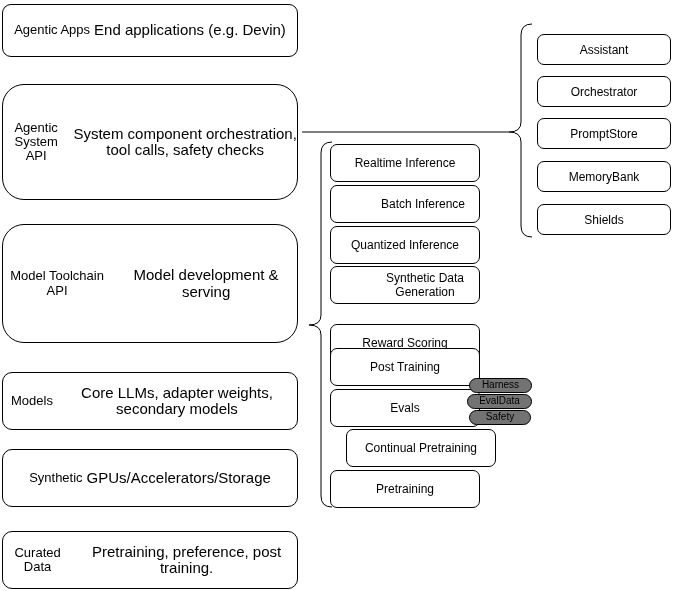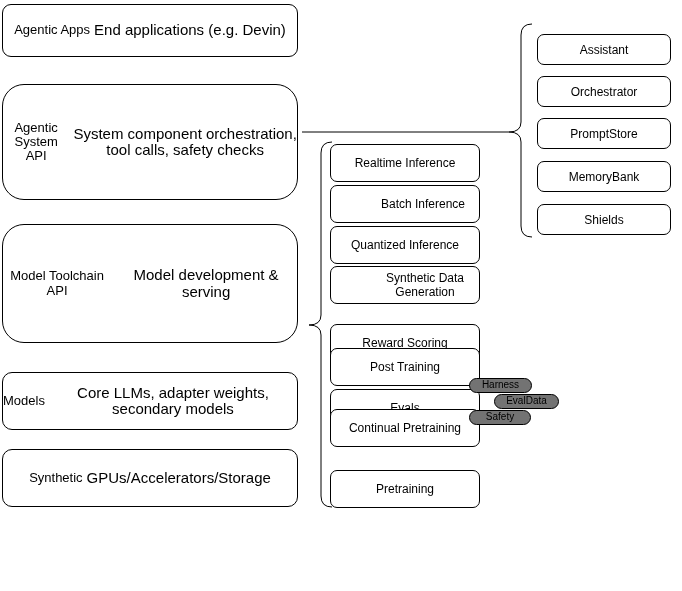--- a/index.html
+++ b/index.html
@@ -83,27 +83,31 @@
     <div class="sub">End applications (e.g. Devin)</div>
   </div>
   <div class="lbox" style="top:84px;height:116px;border-radius:22px;">
     <div class="title">Agentic System API</div>
     <div class="sub">System component orchestration, tool calls, safety checks</div>
   </div>
   <div class="lbox" style="top:224px;height:119px;border-radius:22px;">
     <div class="title">Model Toolchain API</div>
     <div class="sub">Model development &amp; serving</div>
   </div>
-  <div class="lbox" style="top:372px;height:58px;border-radius:10px;">
+  <div class="lbox" style="top:372px;height:58px;border-radius:10px;padding-left:8px;">
     <div class="title">Models</div>
     <div class="sub">Core LLMs, adapter weights, secondary models</div>
   </div>
   <div class="lbox" style="top:449px;height:58px;border-radius:10px;">
     <div class="title">Synthetic</div>
     <div class="sub">GPUs/Accelerators/Storage</div>
+  </div>
+  <div class="lbox" style="top:531px;height:58px;border-radius:10px;">
+    <div class="title">Curated Data</div>
+    <div class="sub">Pretraining, preference, post training.</div>
   </div>
 
   <div class="mbox" style="top:144px;">
     <span>Realtime Inference</span>
   </div>
   <div class="mbox" style="top:185px;padding-left:36px;">
     <span>Batch Inference</span>
   </div>
   <div class="mbox" style="top:226px;">
     <span>Quantized Inference</span>
@@ -113,31 +117,31 @@
   </div>
   <div class="mbox" style="top:324px;">
     <span>Reward Scoring</span>
   </div>
   <div class="mbox" style="top:348px;">
     <span>Post Training</span>
   </div>
   <div class="mbox" style="top:389px;">
     <span>Evals</span>
   </div>
-  <div class="mbox" style="top:409px;">
+  <div class="mbox" style="top:429px;margin-left:16px;">
     <span>Continual Pretraining</span>
   </div>
   <div class="mbox" style="top:470px;">
     <span>Pretraining</span>
   </div>
 
   <div class="pill" style="left:469px;top:378px;width:63px;height:15px;">
     <span>Harness</span>
   </div>
-  <div class="pill" style="left:494px;top:394px;width:65px;height:15px;">
+  <div class="pill" style="left:467px;top:394px;width:65px;height:15px;">
     <span>EvalData</span>
   </div>
   <div class="pill" style="left:469px;top:410px;width:62px;height:15px;">
     <span>Safety</span>
   </div>
 
   <div class="rbox" style="top:34px;">
     <span>Assistant</span>
   </div>
   <div class="rbox" style="top:76px;">

